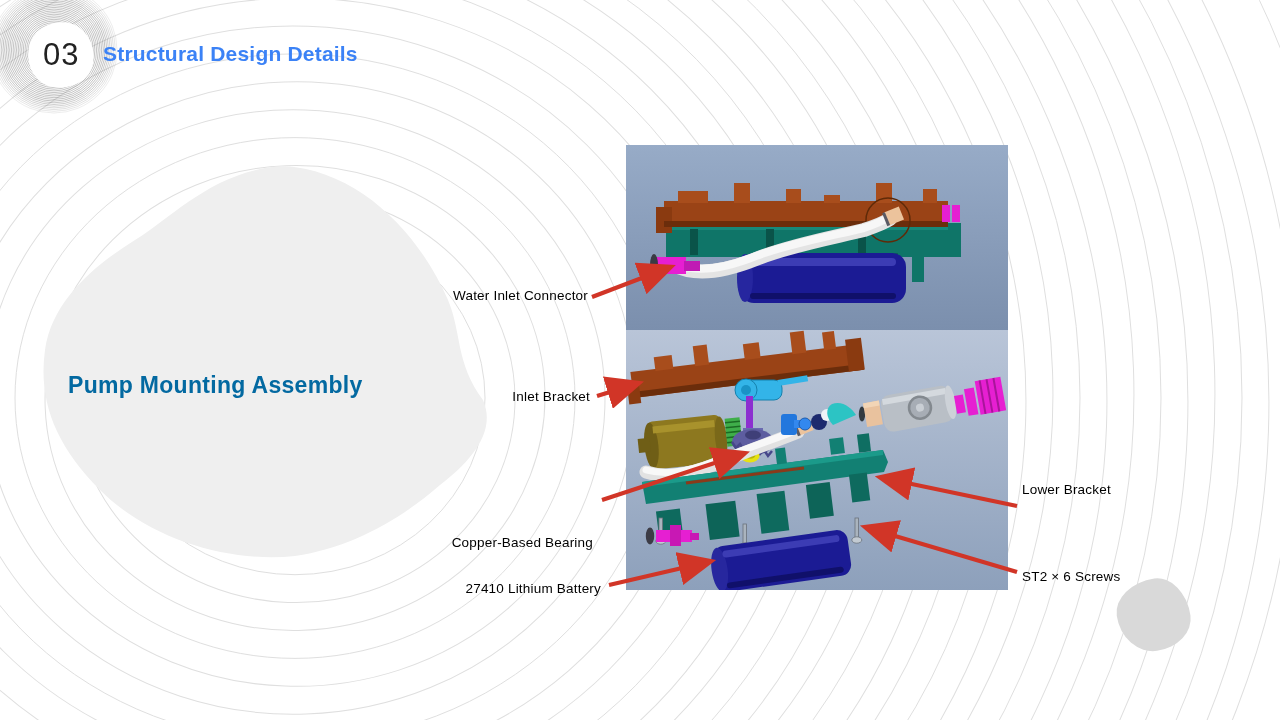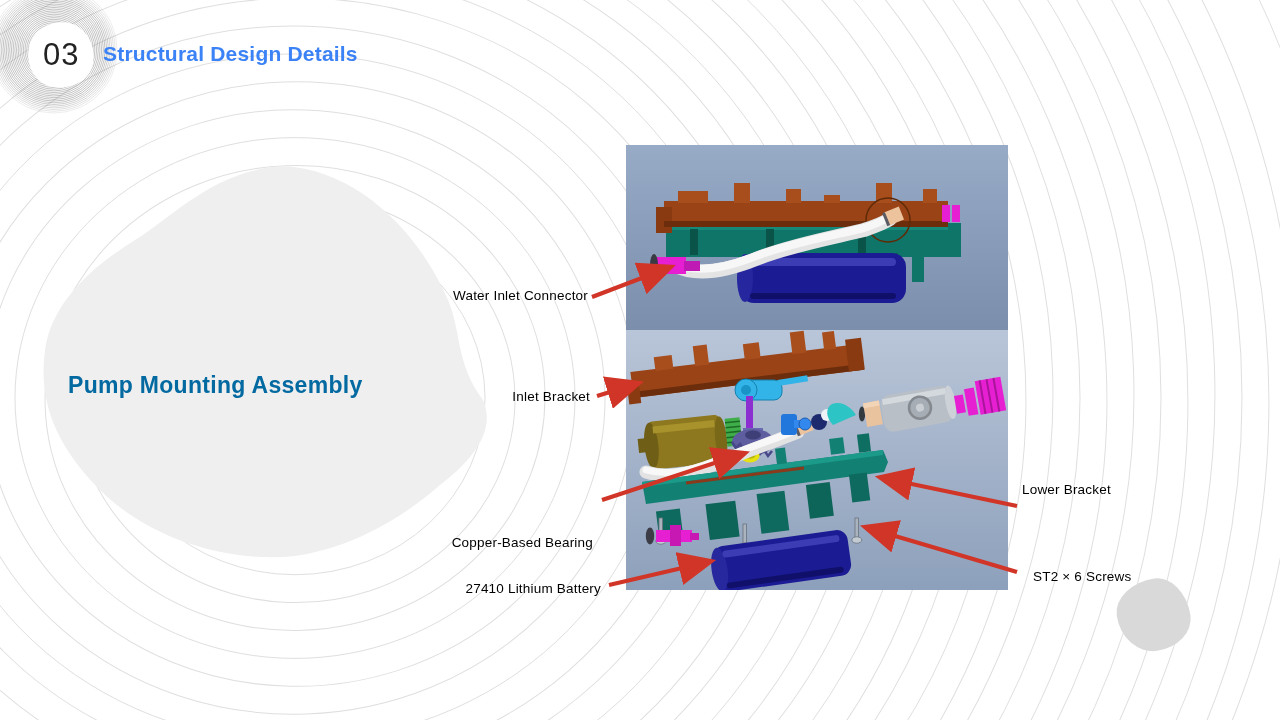--- a/index.html
+++ b/index.html
@@ -329,21 +329,21 @@
       </g>
     </svg>
   </div>
 </div>
 
 <div class="callout" style="right:692px;top:288px;">Water Inlet Connector</div>
 <div class="callout" style="right:690px;top:389px;">Inlet Bracket</div>
 <div class="callout" style="right:687px;top:495px;margin-top:40px;">Copper-Based Bearing</div>
 <div class="callout" style="right:679px;top:581px;">27410 Lithium Battery</div>
 <div class="callout" style="left:1022px;top:482px;">Lower Bracket</div>
-<div class="callout" style="left:1022px;top:569px;margin-left:11px;">ST2 × 6 Screws</div>
+<div class="callout" style="left:1022px;top:569px;">ST2 × 6 Screws</div>
 
 <svg id="arrows" width="1280" height="720">
   <defs>
     <marker id="ah" markerWidth="9" markerHeight="8" refX="7" refY="4" orient="auto" markerUnits="strokeWidth">
       <path d="M0,0 L9,4 L0,8 Z" fill="#d13527"></path>
     </marker>
   </defs>
   <g stroke="#d13527" stroke-width="4.2" fill="none">
     <line x1="592" y1="297" x2="668" y2="268" marker-end="url(#ah)"></line>
     <line x1="597" y1="396" x2="636" y2="384" marker-end="url(#ah)"></line>

